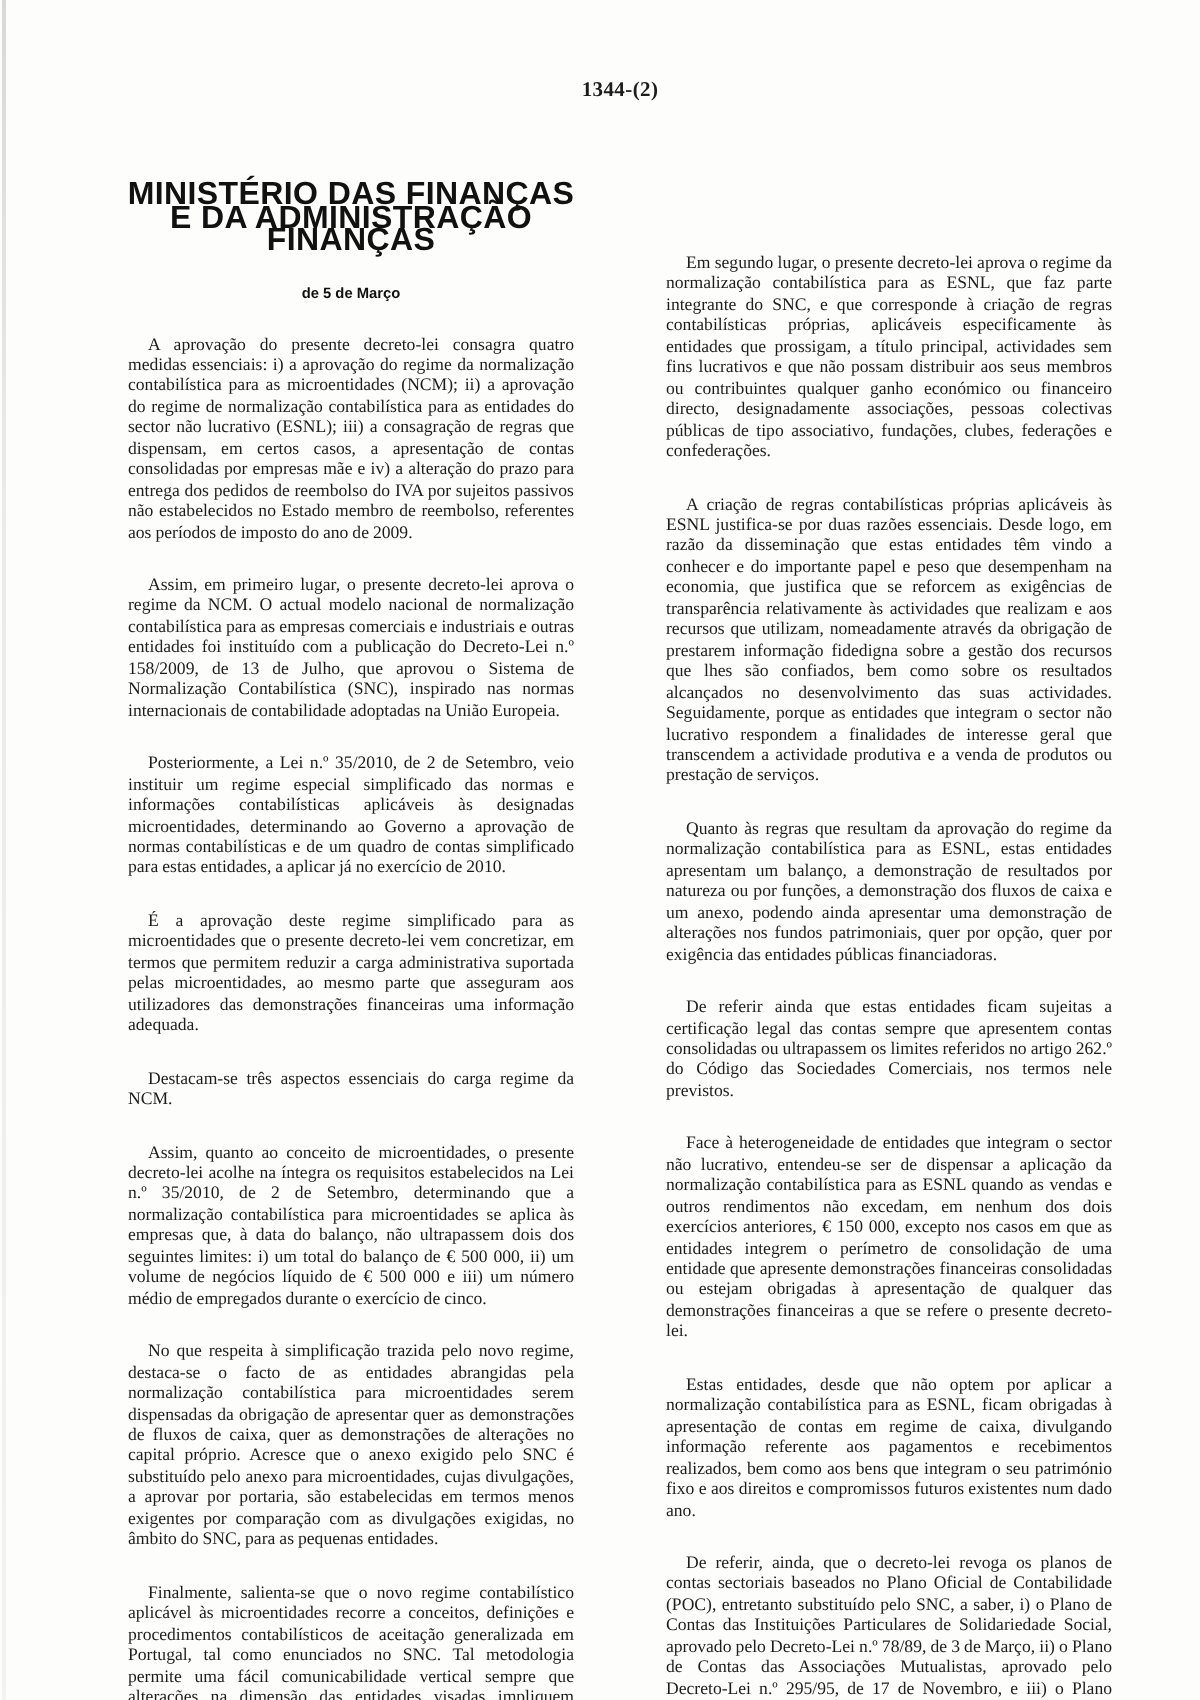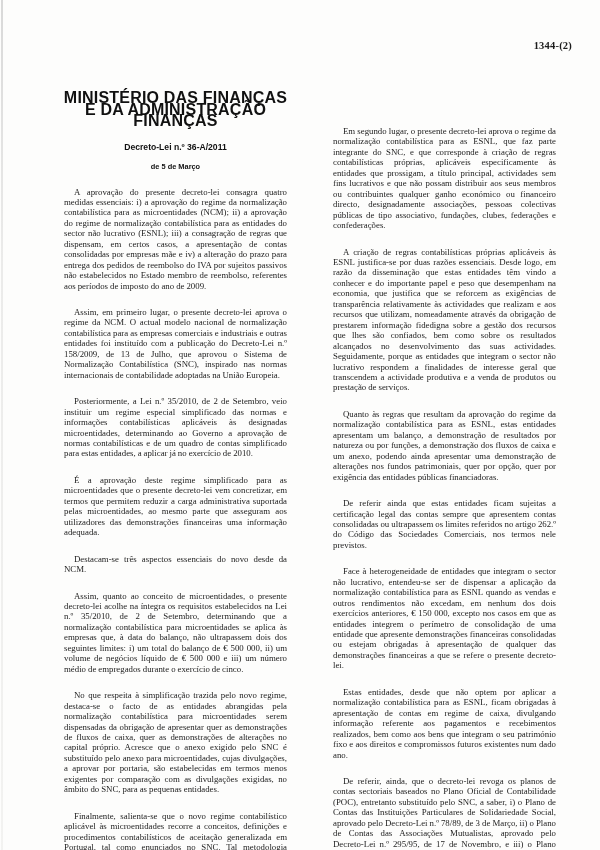--- a/index.html
+++ b/index.html
@@ -22,21 +22,21 @@
     width: 2px; height: 850px;
     background: linear-gradient(to bottom, #c9c9c9 0%, #e3e3e2 30%, #eeeeec 100%);
     opacity: .7;
   }
   .page-header {
     position: absolute;
     top: 40px;
     left: 48px;
     width: 524px;
     display: flex;
-    justify-content: flex-end;
+    justify-content: center;
     align-items: baseline;
   }
   .page-number {
     font-size: 10.5px;
     font-weight: bold;
     letter-spacing: .2px;
   }
   .journal-line {
     font-size: 9px;
     font-style: italic;
@@ -101,28 +101,27 @@
 <div class="page-header">
   <span class="page-number">1344-(2)</span>
 </div>
 
 <div class="columns">
   <div class="col col-left">
     <div class="ministry-heading">
       <span>MINISTÉRIO DAS FINANÇAS</span><br>
       <span>E DA ADMINISTRAÇÃO FINANÇAS</span>
     </div>
-    <div class="decree-title">Decreto-Lei n.º 36-A/2011</div>
     <div class="decree-date">de 5 de Março</div>
     <div>
         <p class="body-para">A aprovação do presente decreto-lei consagra quatro medidas essenciais: i) a aprovação do regime da normalização contabilística para as microentidades (NCM); ii) a aprovação do regime de normalização contabilística para as entidades do sector não lucrativo (ESNL); iii) a consagração de regras que dispensam, em certos casos, a apresentação de contas consolidadas por empresas mãe e iv) a alteração do prazo para entrega dos pedidos de reembolso do IVA por sujeitos passivos não estabelecidos no Estado membro de reembolso, referentes aos períodos de imposto do ano de 2009.</p>
         <p class="body-para">Assim, em primeiro lugar, o presente decreto-lei aprova o regime da NCM. O actual modelo nacional de normalização contabilística para as empresas comerciais e industriais e outras entidades foi instituído com a publicação do Decreto-Lei n.º 158/2009, de 13 de Julho, que aprovou o Sistema de Normalização Contabilística (SNC), inspirado nas normas internacionais de contabilidade adoptadas na União Europeia.</p>
         <p class="body-para">Posteriormente, a Lei n.º 35/2010, de 2 de Setembro, veio instituir um regime especial simplificado das normas e informações contabilísticas aplicáveis às designadas microentidades, determinando ao Governo a aprovação de normas contabilísticas e de um quadro de contas simplificado para estas entidades, a aplicar já no exercício de 2010.</p>
         <p class="body-para">É a aprovação deste regime simplificado para as microentidades que o presente decreto-lei vem concretizar, em termos que permitem reduzir a carga administrativa suportada pelas microentidades, ao mesmo parte que asseguram aos utilizadores das demonstrações financeiras uma informação adequada.</p>
-        <p class="body-para">Destacam-se três aspectos essenciais do novo desde da NCM.</p>
+        <p class="body-para">Destacam-se três aspectos essenciais do carga regime da NCM.</p>
         <p class="body-para">Assim, quanto ao conceito de microentidades, o presente decreto-lei acolhe na íntegra os requisitos estabelecidos na Lei n.º 35/2010, de 2 de Setembro, determinando que a normalização contabilística para microentidades se aplica às empresas que, à data do balanço, não ultrapassem dois dos seguintes limites: i) um total do balanço de € 500 000, ii) um volume de negócios líquido de € 500 000 e iii) um número médio de empregados durante o exercício de cinco.</p>
         <p class="body-para">No que respeita à simplificação trazida pelo novo regime, destaca-se o facto de as entidades abrangidas pela normalização contabilística para microentidades serem dispensadas da obrigação de apresentar quer as demonstrações de fluxos de caixa, quer as demonstrações de alterações no capital próprio. Acresce que o anexo exigido pelo SNC é substituído pelo anexo para microentidades, cujas divulgações, a aprovar por portaria, são estabelecidas em termos menos exigentes por comparação com as divulgações exigidas, no âmbito do SNC, para as pequenas entidades.</p>
         <p class="body-para">Finalmente, salienta-se que o novo regime contabilístico aplicável às microentidades recorre a conceitos, definições e procedimentos contabilísticos de aceitação generalizada em Portugal, tal como enunciados no SNC. Tal metodologia permite uma fácil comunicabilidade vertical sempre que alterações na dimensão das entidades visadas impliquem diferentes exigências de relato financeiro ou as entidades exerçam a opção pela aplicação das normas contabilísticas gerais, contidas no Decreto-Lei n.º 158/2009, de 13 de Julho, tal como previsto no artigo 5.º da Lei n.º 35/2010, de 2 de Setembro.</p>
       </div>
   </div>
   <div class="col col-right">
     <div>
         <p class="body-para">Em segundo lugar, o presente decreto-lei aprova o regime da normalização contabilística para as ESNL, que faz parte integrante do SNC, e que corresponde à criação de regras contabilísticas próprias, aplicáveis especificamente às entidades que prossigam, a título principal, actividades sem fins lucrativos e que não possam distribuir aos seus membros ou contribuintes qualquer ganho económico ou financeiro directo, designadamente associações, pessoas colectivas públicas de tipo associativo, fundações, clubes, federações e confederações.</p>
         <p class="body-para">A criação de regras contabilísticas próprias aplicáveis às ESNL justifica-se por duas razões essenciais. Desde logo, em razão da disseminação que estas entidades têm vindo a conhecer e do importante papel e peso que desempenham na economia, que justifica que se reforcem as exigências de transparência relativamente às actividades que realizam e aos recursos que utilizam, nomeadamente através da obrigação de prestarem informação fidedigna sobre a gestão dos recursos que lhes são confiados, bem como sobre os resultados alcançados no desenvolvimento das suas actividades. Seguidamente, porque as entidades que integram o sector não lucrativo respondem a finalidades de interesse geral que transcendem a actividade produtiva e a venda de produtos ou prestação de serviços.</p>
         <p class="body-para">Quanto às regras que resultam da aprovação do regime da normalização contabilística para as ESNL, estas entidades apresentam um balanço, a demonstração de resultados por natureza ou por funções, a demonstração dos fluxos de caixa e um anexo, podendo ainda apresentar uma demonstração de alterações nos fundos patrimoniais, quer por opção, quer por exigência das entidades públicas financiadoras.</p>

